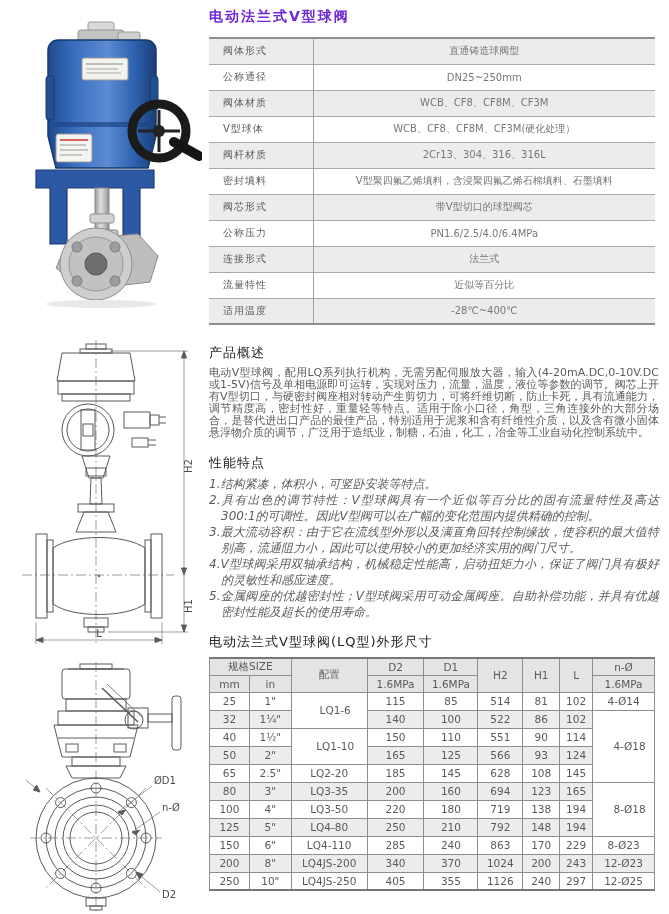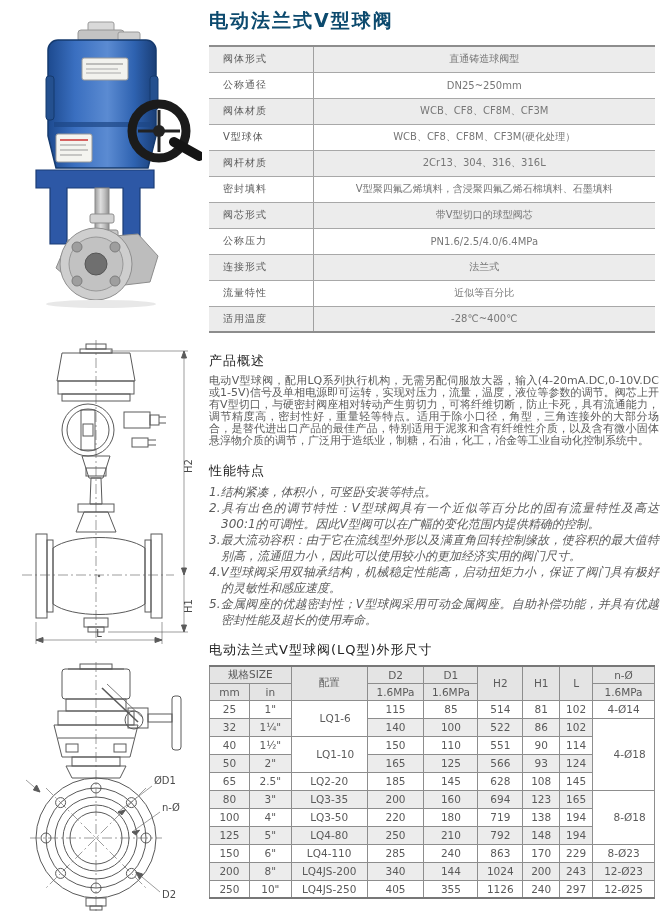--- a/index.html
+++ b/index.html
@@ -6,21 +6,21 @@
   html,body { background:#fff; }
   body {
     width: 669px; height: 914px; overflow: hidden;
     font-family: "DejaVu Sans", "Liberation Sans", sans-serif;
     color: #555;
   }
   .page { display: flex; width: 669px; height: 914px; }
   .left-col { width: 205px; flex: 0 0 205px; padding: 18px 0 0 6px; }
   .right-col { flex: 1; padding: 8px 10px 0 4px; }
 
-  .page-title { font-size: 19px; font-weight: bold; color: #0c4a6e; letter-spacing: 2px; }
+  .page-title { font-size: 14px; font-weight: bold; color: #6d28d9; letter-spacing: 2px; }
 
   
   table.spec { border-collapse: collapse; width: 446px; margin-top: 11px;
                border-top: 2px solid #8d8d8d; border-bottom: 2px solid #8d8d8d; }
   table.spec td { border-bottom: 1px solid #a8a8a8; height: 26px; font-size: 10px; }
   table.spec tr:last-child td { border-bottom: none; }
   table.spec td.lbl { width: 104px; padding-left: 14px; color: #5a5a5a;
                       border-right: 1px solid #a0a0a0; letter-spacing: 1px; }
   table.spec td.val { text-align: center; color: #777; }
   table.spec tr:nth-child(odd) td { background: #ececec; }
@@ -449,21 +449,21 @@
           <td>863</td>
           <td>170</td>
           <td>229</td>
           <td>8-Ø23</td>
         </tr>
         <tr>
           <td>200</td>
           <td>8"</td>
           <td>LQ4JS-200</td>
           <td>340</td>
-          <td>144</td>
+          <td>370</td>
           <td>1024</td>
           <td>200</td>
           <td>243</td>
           <td>12-Ø23</td>
         </tr>
         <tr>
           <td>250</td>
           <td>10"</td>
           <td>LQ4JS-250</td>
           <td>405</td>

